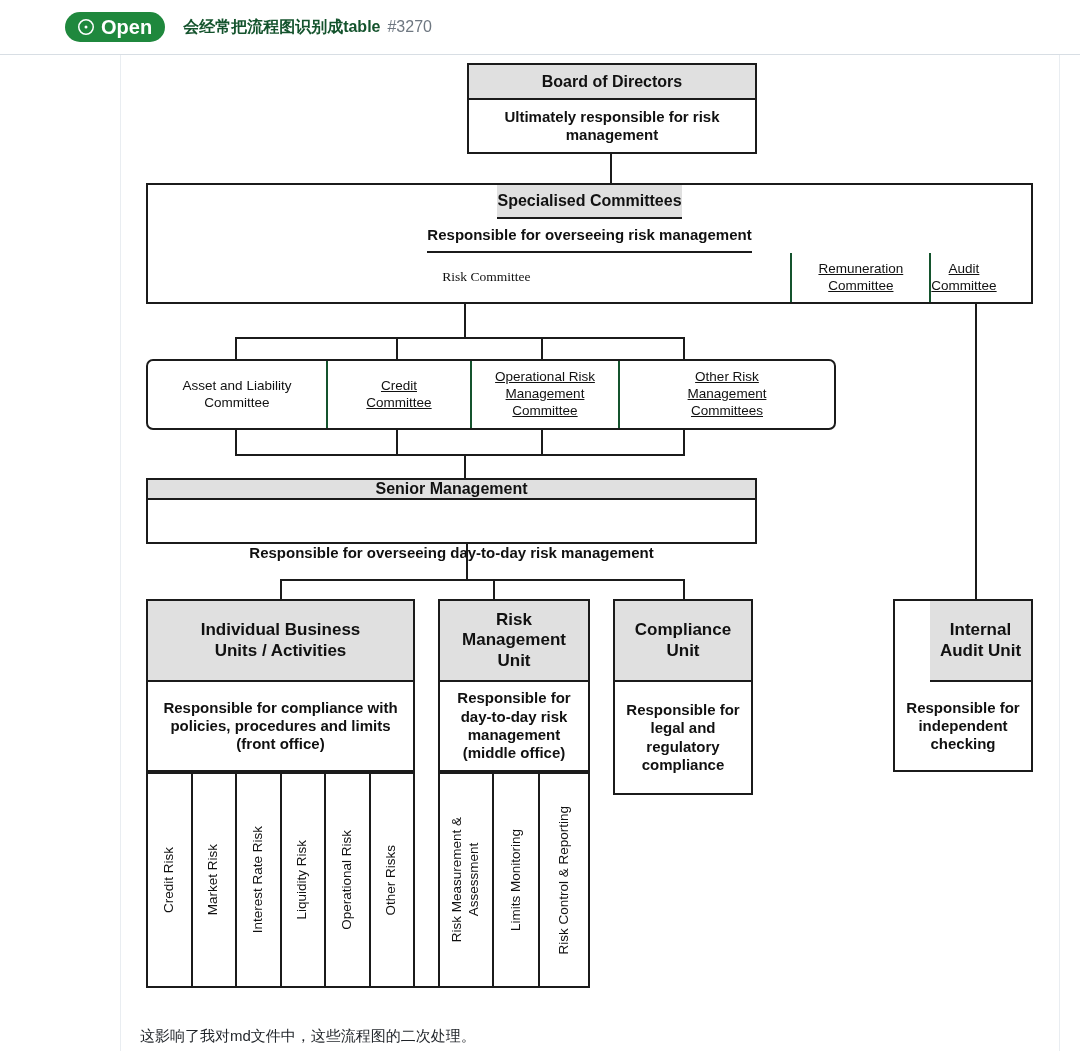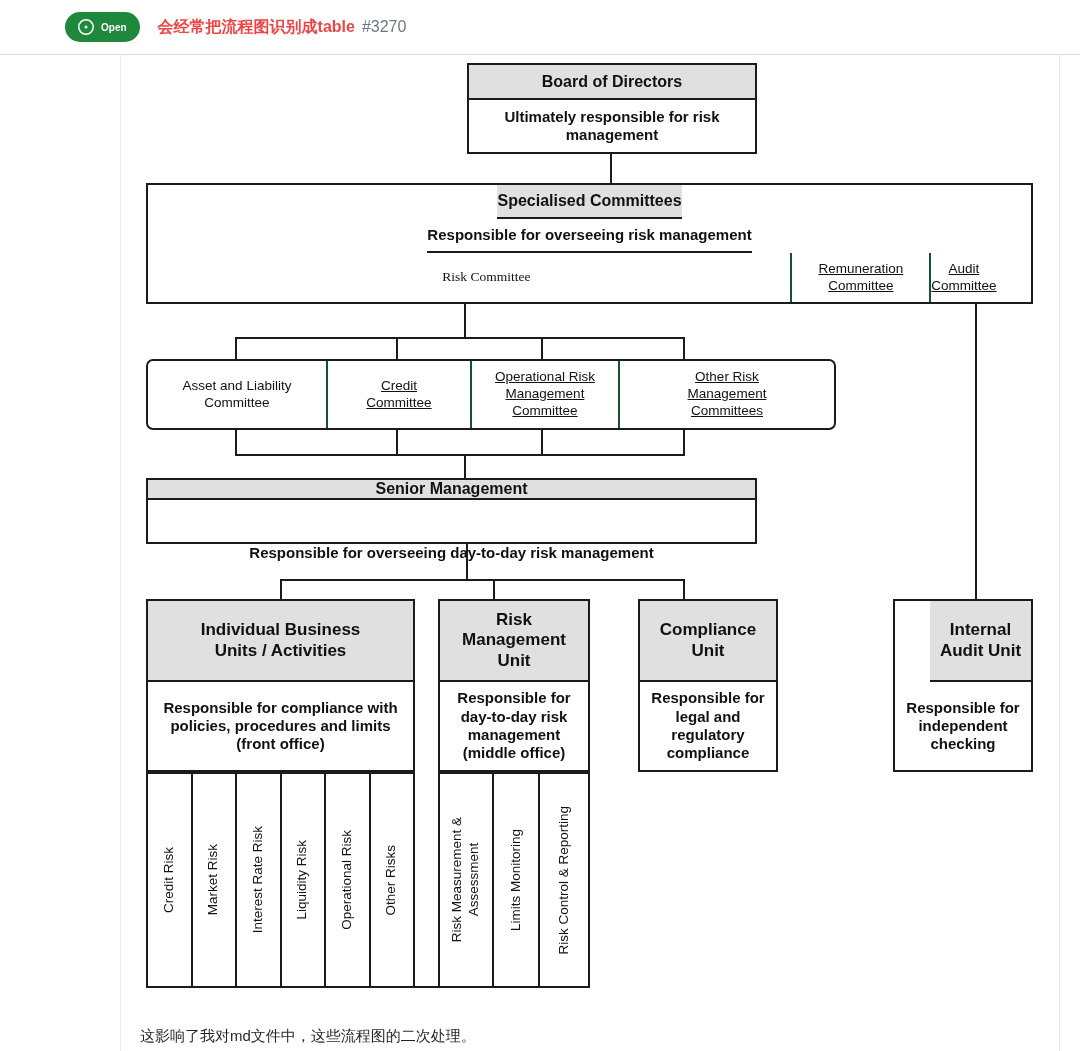--- a/index.html
+++ b/index.html
@@ -5,24 +5,24 @@
   html,body{margin:0;padding:0;background:#ffffff;}
   body{width:1080px;height:1051px;position:relative;overflow:hidden;
        font-family:"Liberation Sans","DejaVu Sans",sans-serif;color:#1f2328;}
 
   
   .issue-header{position:absolute;left:0;top:0;width:1080px;height:55px;
     display:flex;align-items:center;padding-left:65px;box-sizing:border-box;
     background:#fff;border-bottom:1px solid #d8dee4;}
   .status-badge{display:inline-flex;align-items:center;gap:7px;height:30px;
     padding:0 13px;border-radius:16px;background:#1f883d;color:#fff;
-    font-size:10px;font-weight:700;}
+    font-size:20px;font-weight:700;}
   .status-badge svg{display:block;}
   .issue-title-wrap{margin-left:18px;font-size:16px;display:flex;align-items:center;gap:7px;}
-  .issue-title{font-weight:700;color:#ef4444;}
+  .issue-title{font-weight:700;color:#14532d;}
   .issue-number{font-weight:400;color:#6e7781;}
 
   
   .content-frame{position:absolute;left:120px;top:55px;width:938px;height:996px;
     border-left:1px solid #e9edf1;border-right:1px solid #e9edf1;background:#fff;}
 
   
   .fc{position:absolute;box-sizing:border-box;}
   .box{border:2px solid #1b1b1b;background:#fff;display:flex;flex-direction:column;}
   .hd{background:#e0e0e0;border-bottom:2px solid #1b1b1b;display:flex;
@@ -137,21 +137,21 @@
   </div>
   <div class="fc box" style="left:438px;top:599px;width:152px;height:173px;">
     <div class="hd t17" style="height:79px;">Risk
 Management
 Unit</div>
     <div class="bd t14">Responsible for
 day-to-day risk
 management
 (middle office)</div>
   </div>
-  <div class="fc box" style="left:613px;top:599px;width:140px;height:173px;margin-left:25px;">
+  <div class="fc box" style="left:613px;top:599px;width:140px;height:196px;">
     <div class="hd t17" style="height:79px;">Compliance
 Unit</div>
     <div class="bd t14">Responsible for
 legal and
 regulatory
 compliance</div>
   </div>
   <div class="fc box" style="left:893px;top:599px;width:140px;height:173px;">
     <div class="hd t17" style="height:79px;margin-left:35px;">Internal
 Audit Unit</div>

